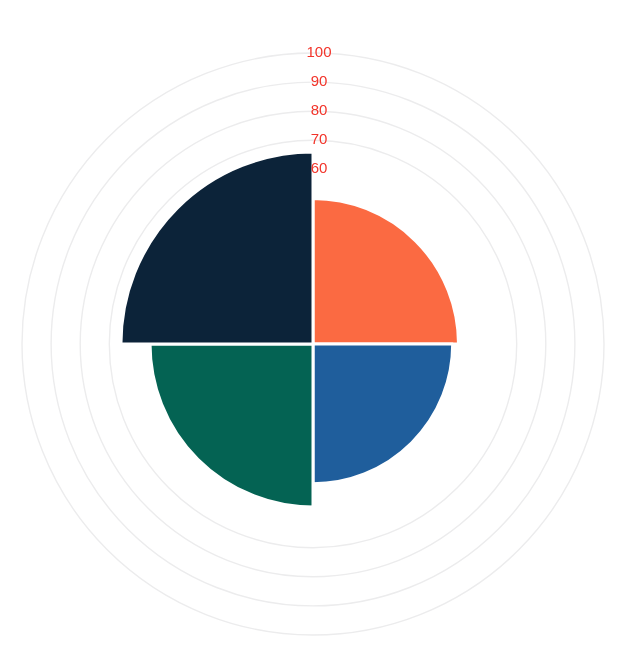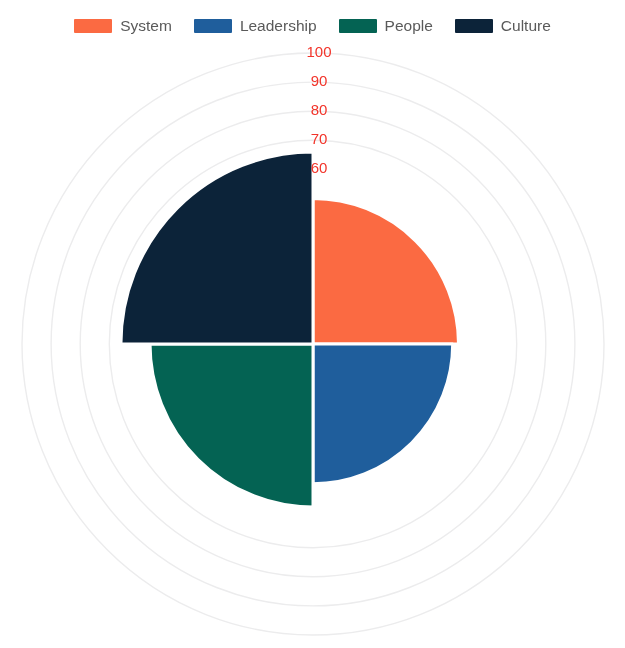--- a/index.html
+++ b/index.html
@@ -85,38 +85,20 @@
     fill: #f2342a;
     text-anchor: middle;
     dominant-baseline: middle;
   }
 </style>
 </head>
 <body>
 
 <div id="chart-root">
 
-  <div class="legend">
-    <div class="legend-item">
-      <span class="legend-swatch" style="background: rgb(251, 106, 66);"></span>
-      <span class="legend-label">System</span>
-    </div>
-    <div class="legend-item">
-      <span class="legend-swatch" style="background: rgb(31, 94, 156);"></span>
-      <span class="legend-label">Leadership</span>
-    </div>
-    <div class="legend-item">
-      <span class="legend-swatch" style="background: rgb(4, 99, 83);"></span>
-      <span class="legend-label">People</span>
-    </div>
-    <div class="legend-item">
-      <span class="legend-swatch" style="background: rgb(12, 35, 57);"></span>
-      <span class="legend-label">Culture</span>
-    </div>
-  </div>
 
   <div class="plot-area">
     <svg class="plot-svg" width="625" height="648" viewBox="0 0 625 648">
       <g id="grid-layer">
           <circle cx="313" cy="344" r="203.7" class="grid-ring"></circle>
           <circle cx="313" cy="344" r="232.8" class="grid-ring"></circle>
           <circle cx="313" cy="344" r="261.90000000000003" class="grid-ring"></circle>
           <circle cx="313" cy="344" r="291" class="grid-ring"></circle>
         </g>
       <g id="wedge-layer">

